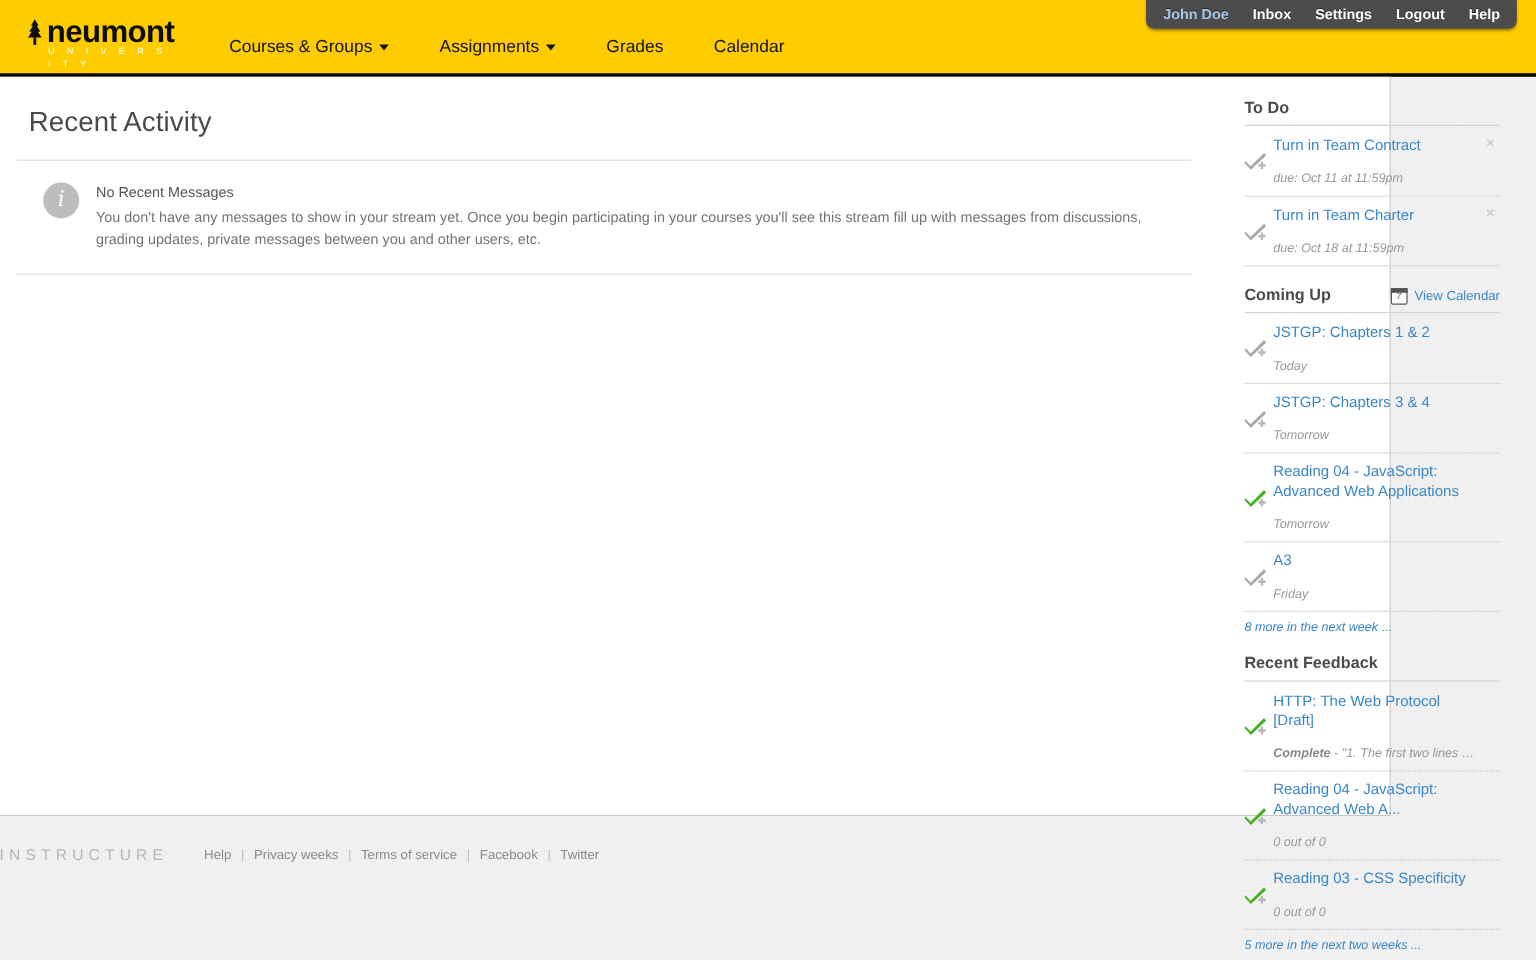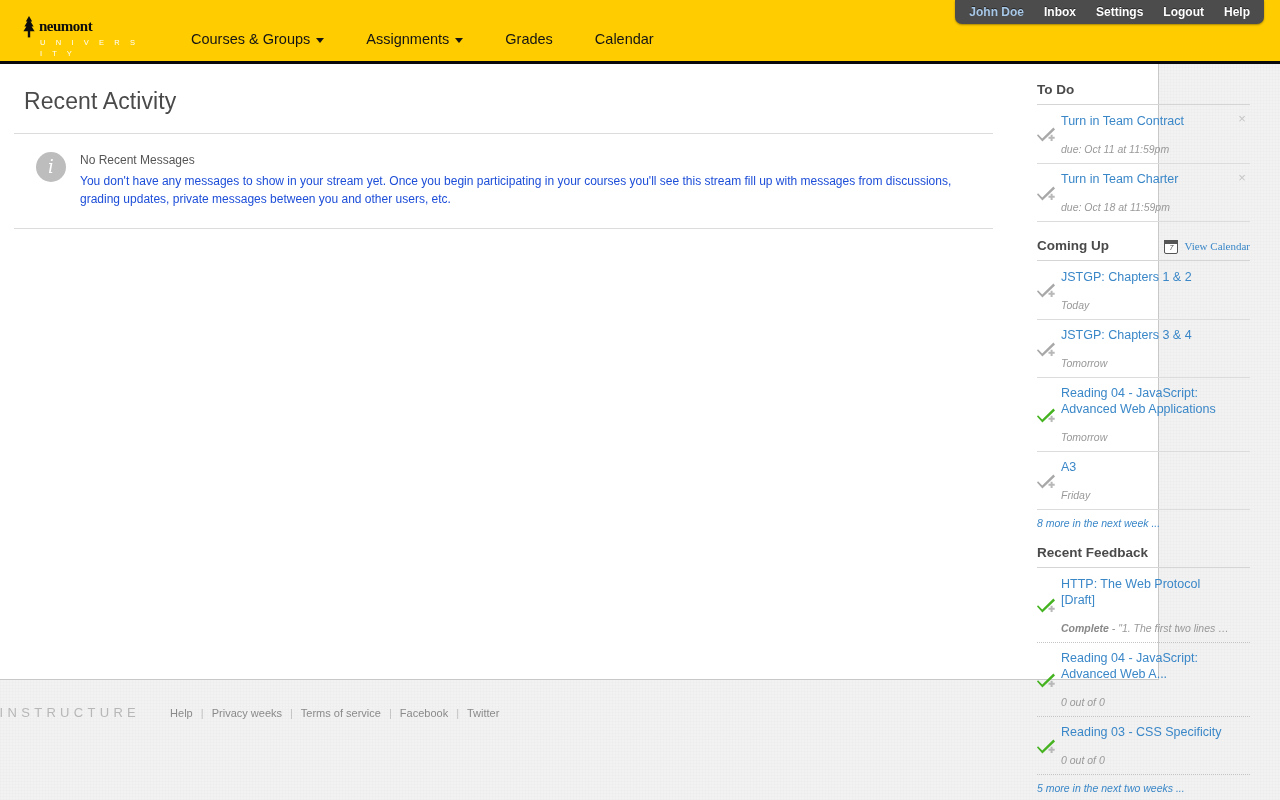--- a/index.html
+++ b/index.html
@@ -66,22 +66,22 @@
   #logo {
     position: absolute;
     left: 20px; top: 16px;
     width: 130px; height: 34px;
     cursor: pointer;
     text-decoration: none;
     display: block;
   }
   #logo .logo-word {
     display: block;
-    font-family: Liberation Serif, serif;
-    font-size: 15px;
+    font-family: Liberation Sans, sans-serif;
+    font-size: 26px;
     font-weight: bold;
     letter-spacing: -0.5px;
     color: #0d0d0d;
     line-height: 21px;
     padding-left: 19px;
   }
   #logo .logo-sub {
     display: block;
     font-family: "Liberation Sans", sans-serif;
     font-size: 7.5px;
@@ -182,21 +182,21 @@
   }
   .empty-body { flex: 1 1 auto; padding-top: 1px; }
   .empty-title {
     font-size: 12px;
     font-weight: normal;
     color: #555;
     margin-bottom: 5px;
   }
   .empty-text {
     font-size: 12px;
-    color: #1d4ed8;
+    color: #737373;
     line-height: 18px;
     max-width: 890px;
   }
 
   
   #right-side {
     position: absolute;
     left: 1007px; top: 0;
     width: 273px;
     padding: 0 30px;
@@ -213,21 +213,21 @@
   .sb-head.coming { margin-top: 16px; }
   .view-cal {
     position: absolute;
     right: 0; bottom: 6px;
     font-size: 11px;
     font-weight: normal;
     color: #3a87c8;
     text-decoration: none;
     cursor: pointer;
     display: flex;
-    font-family: Liberation Serif, serif;
+    align-items: center;
   }
   .cal-icon {
     width: 14px; height: 14px;
     margin-right: 6px;
     border: 1.5px solid #555;
     border-radius: 2px;
     background: #fff;
     position: relative;
     display: inline-block;
   }

